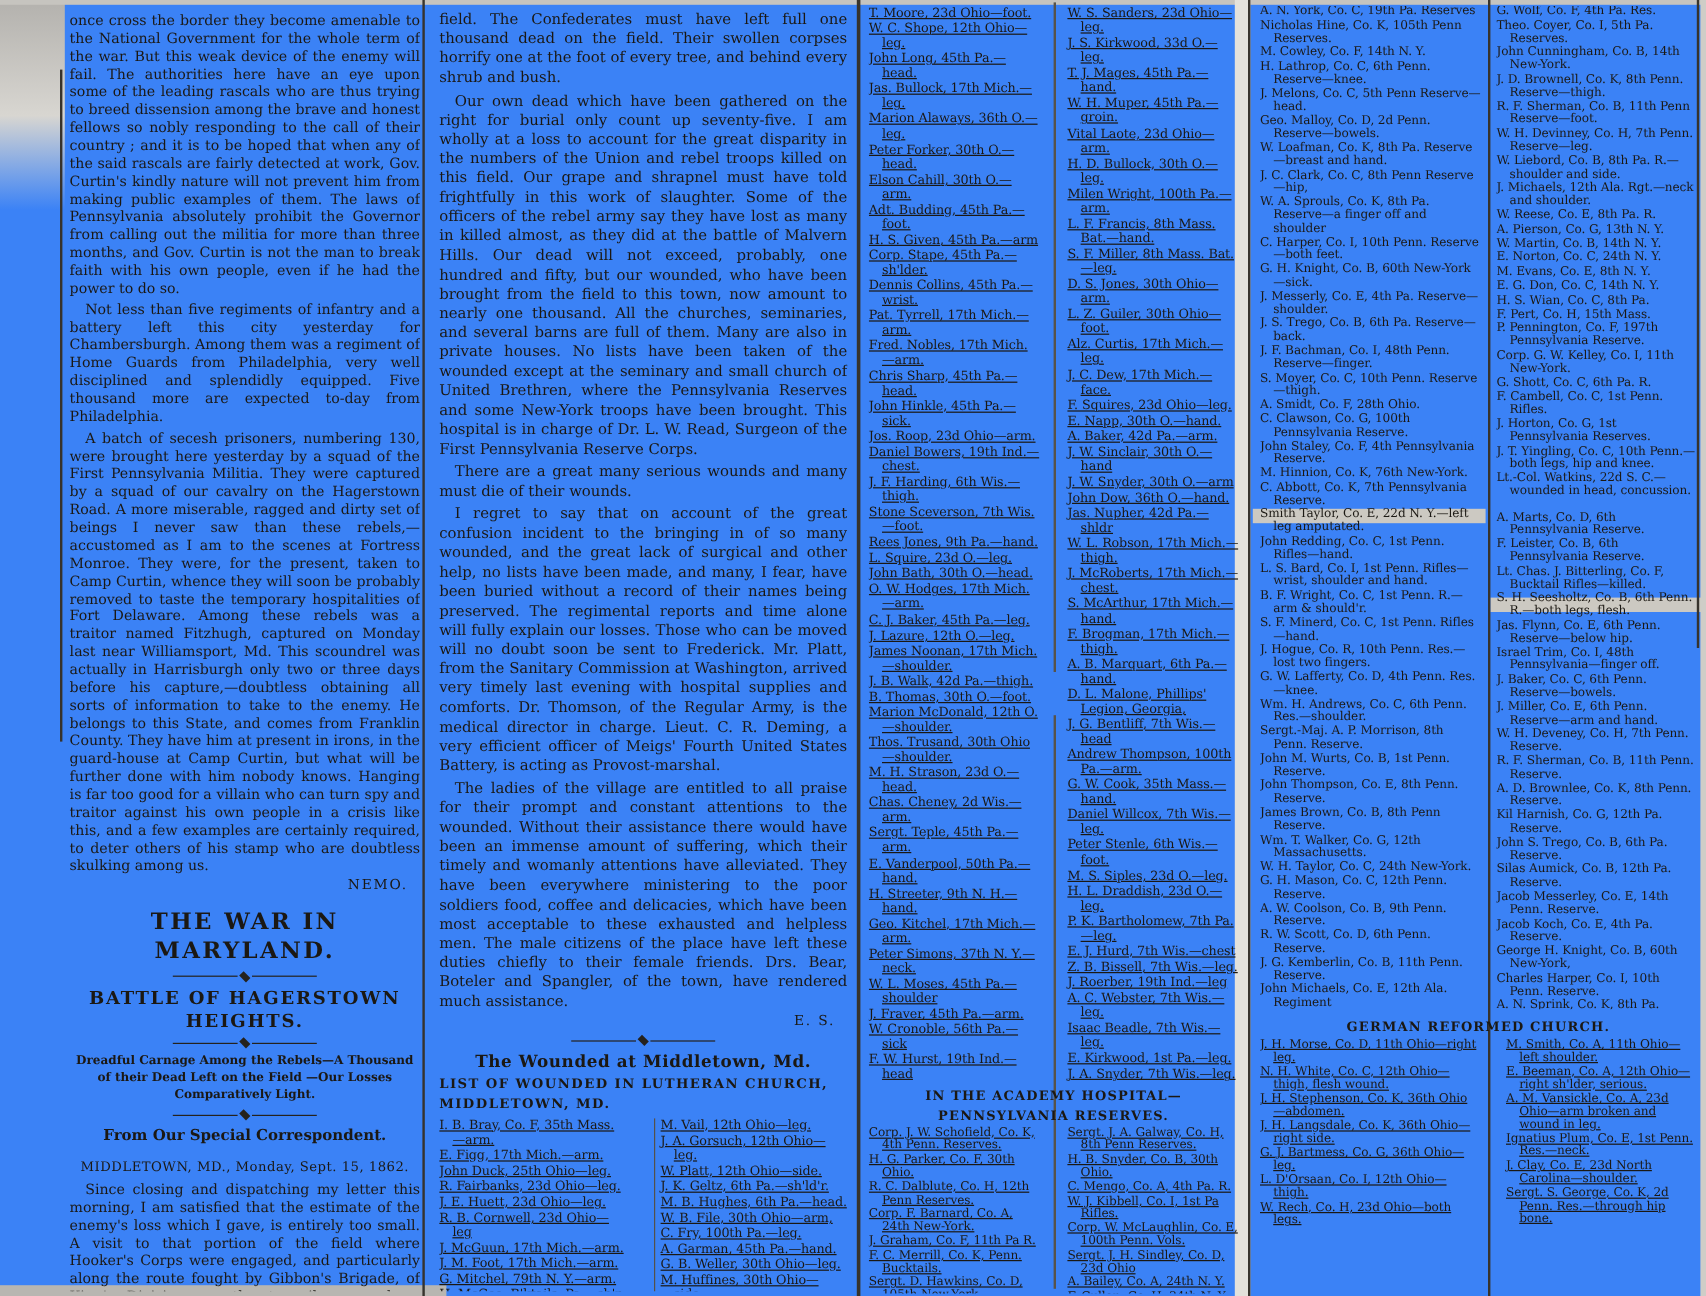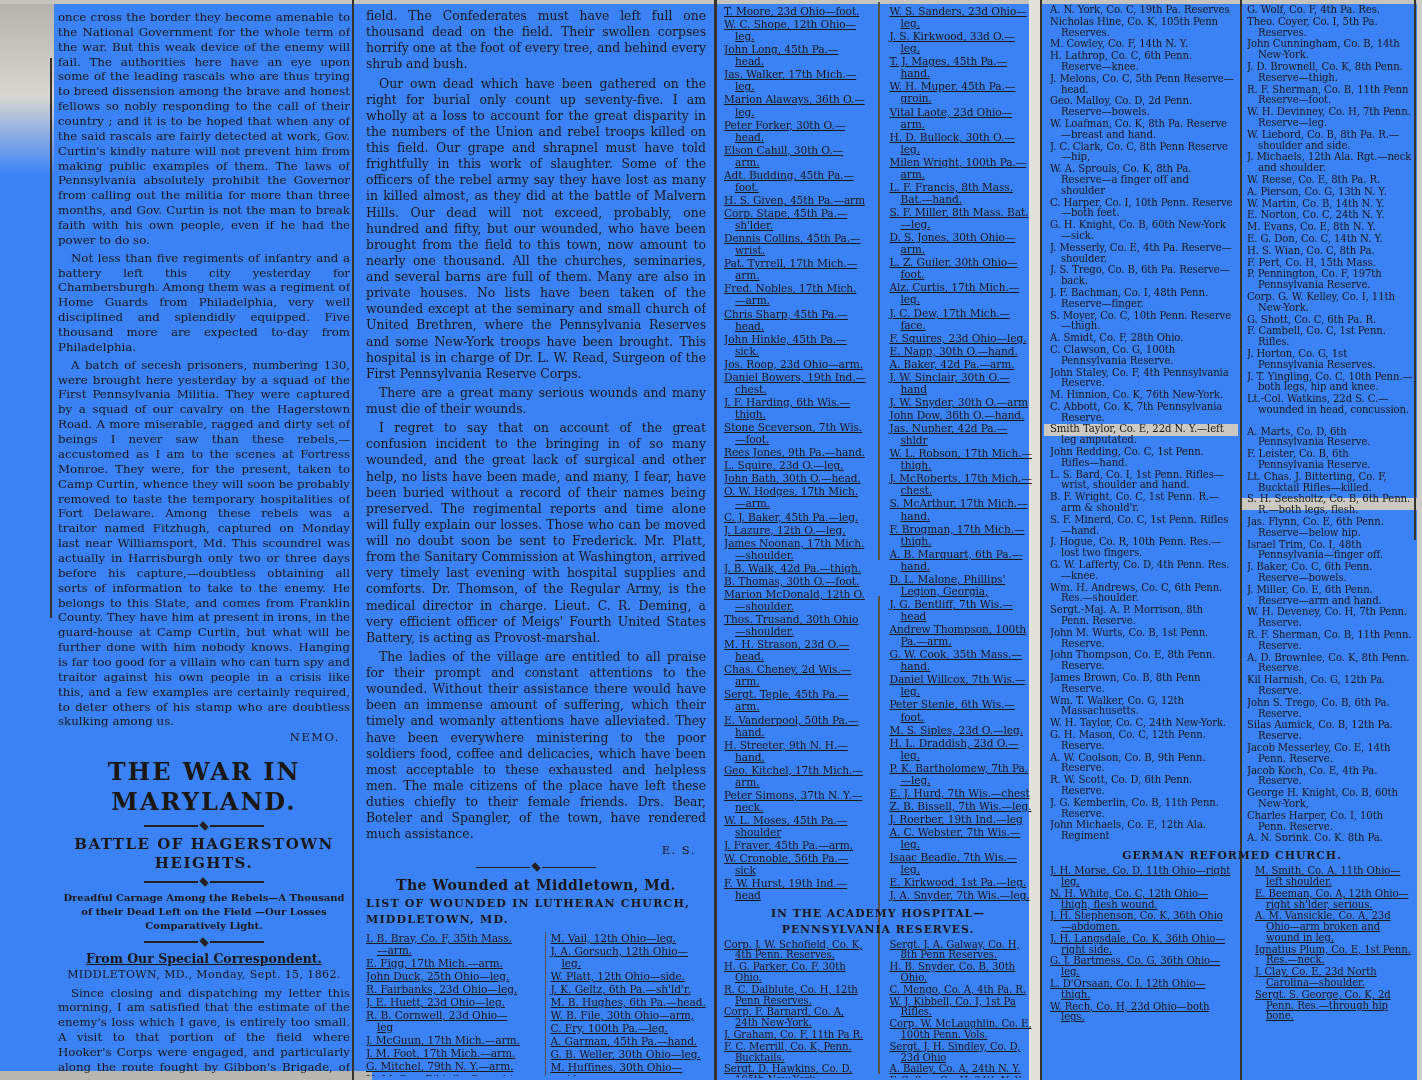--- a/index.html
+++ b/index.html
@@ -24,24 +24,24 @@
   .col2 { left:366px; top:8px;  width:340px; height:1068px; font-size:12.4px; line-height:1.3; }
   .col3 { left:724px; top:5px;  width:308px; height:1073px; }
   .col4 { left:1050px;top:5px;  width:184px; height:836px; }
   .col5 { left:1247px;top:5px;  width:166px; height:836px; }
   .german-section { position:absolute; left:1050px; top:844px; width:364px; height:232px; overflow:hidden; }
   
   .news-p { margin:0 0 3px; text-align:justify; text-indent:13px; }
   .no-indent-first > p:first-child { text-indent:0; }
   .sig { text-align:right; font-size:11.5px; letter-spacing:1.5px; padding-right:10px; margin:-2px 0 2px; }
   
-  .headline { font-size:24px; font-weight:bold; text-align:center; letter-spacing:2px; margin:12px 0 2px; }
+  .headline { font-size:19px; font-weight:bold; text-align:center; letter-spacing:2px; margin:12px 0 2px; }
   .subheadline { font-size:15px; font-weight:bold; text-align:center; letter-spacing:1.5px; margin:2px 0; }
   .deck { font-weight:bold; font-size:10px; line-height:1.4; text-align:center; margin:2px 0; padding:0 4px; }
-  .byline { text-align:center; font-size:12.5px; font-weight:bold; margin:3px 0 1px;text-decoration:underline; }
+  .byline { text-align:center; font-size:12.5px; font-weight:bold; margin:3px 0 12px; }
   .dateline { text-align:center; font-size:11px; letter-spacing:0.4px; margin:0 0 4px; }
   .divider { width:120px; margin:5px auto; display:flex; align-items:center; }
   .divider .dline { flex:1; height:1.5px; background:#25221d; }
   .divider .diamond { width:8px; height:8px; background:#25221d; transform:rotate(45deg) scaleY(0.65); margin:0 2px; }
   
   .wounded-title { font-size:14px; font-weight:bold; text-align:center; letter-spacing:0.5px; margin:2px 0 1px; }
   .lutheran-head { font-size:11px; font-weight:bold; text-align:left; letter-spacing:1.2px; line-height:1.5; margin:0 0 3px; }
   .academy-head, .german-head { font-size:10.8px; font-weight:bold; text-align:center; letter-spacing:1px; line-height:1.4; margin:4px 0 3px; }
   .two-col { display:flex; gap:23px;text-decoration:underline; }
   .two-col > div { flex:1; min-width:0; }
@@ -154,21 +154,21 @@
         </div>
     </div>
   </div>
 
   <div class="col col3">
     <div class="two-col">
       <div class="list list-md">
           <div class="entry">T. Moore, 23d Ohio—foot.</div>
           <div class="entry">W. C. Shope, 12th Ohio—leg.</div>
           <div class="entry">John Long, 45th Pa.—head.</div>
-          <div class="entry">Jas. Walker, 17th Mich.—leg.</div>
+          <div class="entry">Jas. Bullock, 17th Mich.—leg.</div>
           <div class="entry">Marion Alaways, 36th O.—leg.</div>
           <div class="entry">Peter Forker, 30th O.—head.</div>
           <div class="entry">Elson Cahill, 30th O.—arm.</div>
           <div class="entry">Adt. Budding, 45th Pa.—foot.</div>
           <div class="entry">H. S. Given, 45th Pa.—arm</div>
           <div class="entry">Corp. Stape, 45th Pa.—sh'lder.</div>
           <div class="entry">Dennis Collins, 45th Pa.—wrist.</div>
           <div class="entry">Pat. Tyrrell, 17th Mich.—arm.</div>
           <div class="entry">Fred. Nobles, 17th Mich.—arm.</div>
           <div class="entry">Chris Sharp, 45th Pa.—head.</div>

